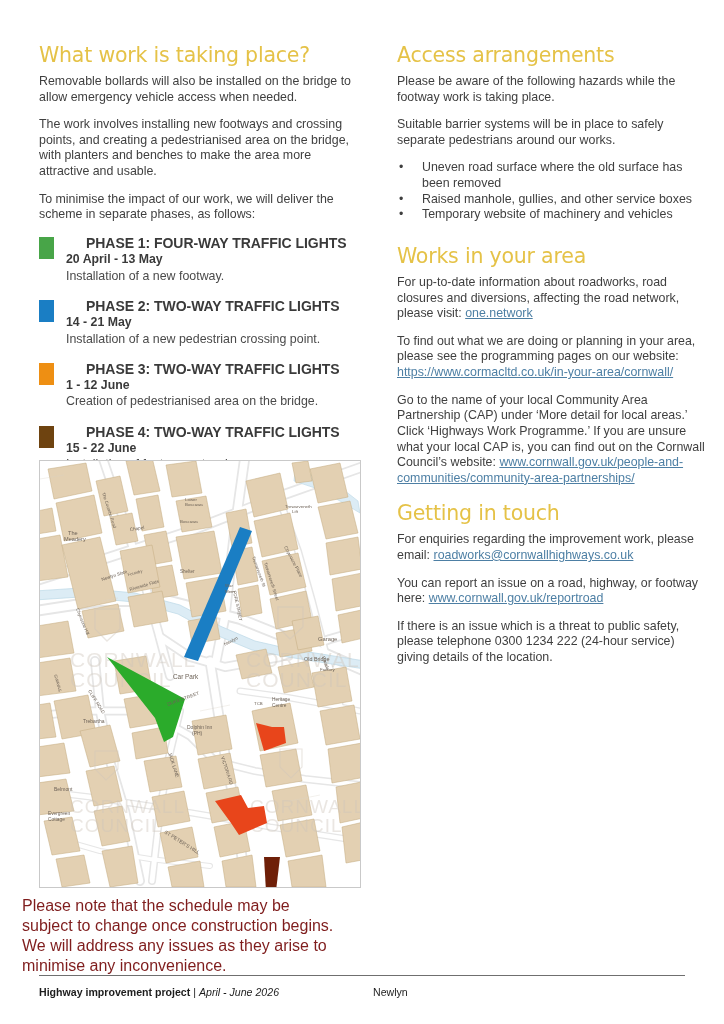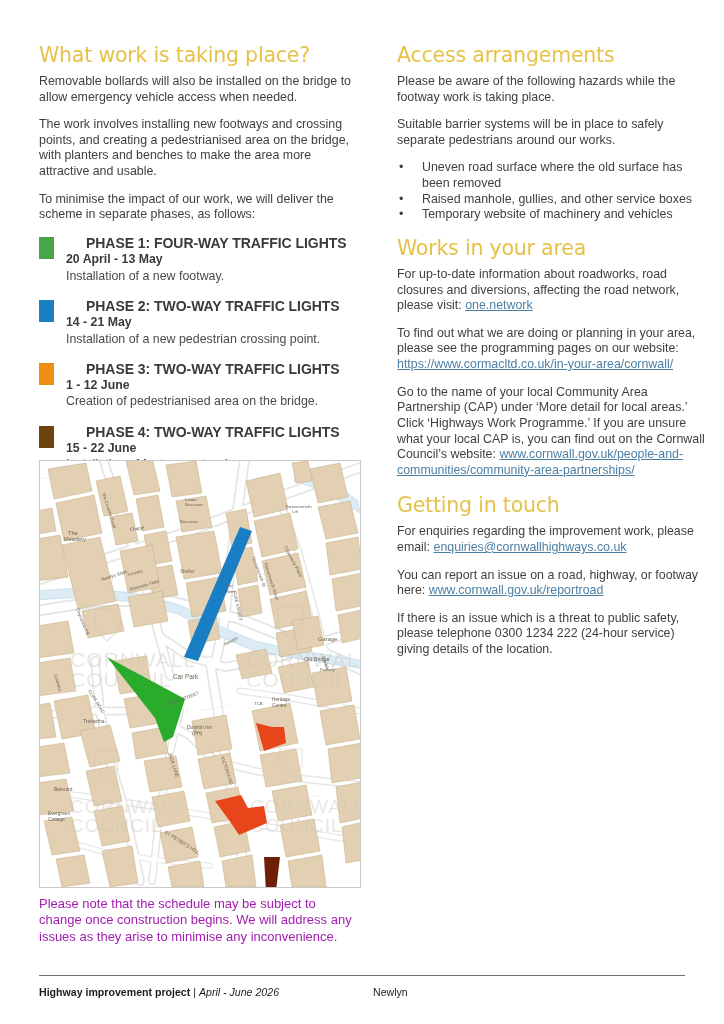--- a/index.html
+++ b/index.html
@@ -130,26 +130,26 @@
     height: 428px;
     border: 1px solid #c9c9c9;
     box-sizing: border-box;
     background: #ffffff;
     overflow: hidden;
   }
   .map-svg { display: block; width: 100%; height: 100%; }
 
   .map-caption {
     position: absolute;
-    left: 39px;
+    left: 22px;
     top: 896px;
     width: 322px;
-    font-size: 13px;
+    font-size: 16px;
     line-height: 1.26;
-    color: #a21caf;
+    color: #7f1d1d;
   }
 
   
   .footer-rule {
     position: absolute;
     left: 39px;
     top: 975px;
     width: 646px;
     height: 1px;
     background: #6f6f6f;
@@ -444,38 +444,38 @@
       <li>
         <span class="bullet">•</span>
         <span>Raised manhole, gullies, and other service boxes</span>
       </li>
       <li>
         <span class="bullet">•</span>
         <span>Temporary website of machinery and vehicles</span>
       </li>
     </ul>
 
-    <h2 class="section-heading" style="margin-top:14px">Works in your area</h2>
+    <h2 class="section-heading" style="margin-top:22px">Works in your area</h2>
 
     <p class="body">
       <span>For up-to-date information about roadworks, road closures and diversions, affecting the road network, please visit: </span><a class="link" href="#">one.network</a>
     </p>
 
     <p class="body">
       <span>To find out what we are doing or planning in your area, please see the programming pages on our website: </span><a class="link" href="#">https://www.cormacltd.co.uk/in-your-area/cornwall/</a>
     </p>
 
     <p class="body">
       <span>Go to the name of your local Community Area Partnership (CAP) under ‘More detail for local areas.’ Click ‘Highways Work Programme.’ If you are unsure what your local CAP is, you can find out on the Cornwall Council’s website: </span><a class="link" href="#">www.cornwall.gov.uk/people-and-communities/community-area-partnerships/</a>
     </p>
 
     <h2 class="section-heading" style="margin-top:16px">Getting in touch</h2>
 
     <p class="body">
-      <span>For enquiries regarding the improvement work, please email: </span><a class="link" href="#">enquiries@cornwallhighways.co.uk</a>
+      <span>For enquiries regarding the improvement work, please email: </span><a class="link" href="#">roadworks@cornwallhighways.co.uk</a>
     </p>
 
     <p class="body">
       <span>You can report an issue on a road, highway, or footway here: </span><a class="link" href="#">www.cornwall.gov.uk/reportroad </a>
     </p>
 
     <p class="body">If there is an issue which is a threat to public safety, please telephone 0300 1234 222 (24-hour service) giving details of the location.</p>
   </div>
 
   <div class="footer-rule"></div>

